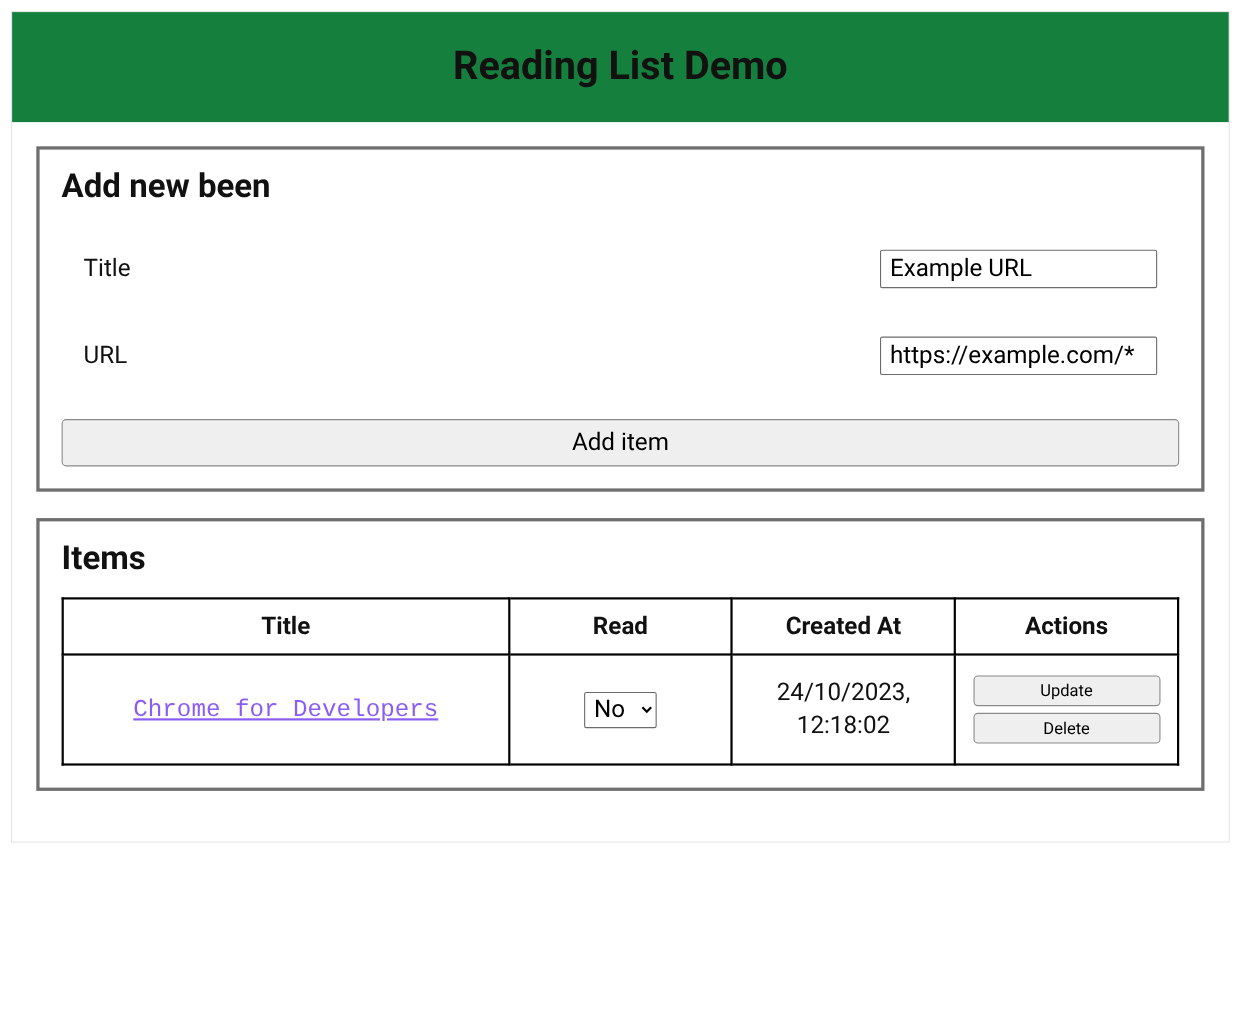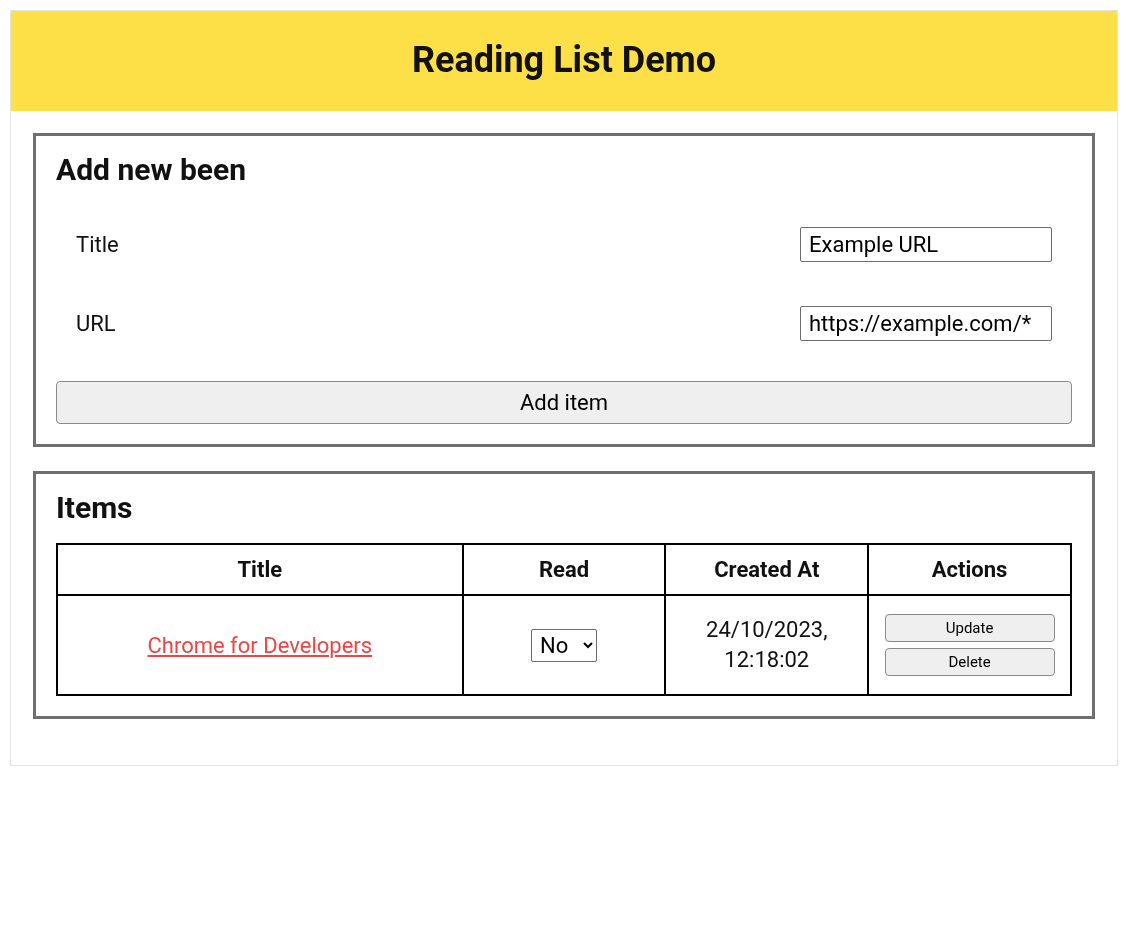--- a/index.html
+++ b/index.html
@@ -13,21 +13,21 @@
       color: #111;
       background: #fff;
     }
     .outer-wrap {
       width: 1108px;
       margin: 10px auto;
       border: 1px solid #e5e5e8;
       background: #fff;
     }
     .header-bar {
-      background: #fde047;
+      background: #15803d;
       padding: 28px 10px 30px;
       text-align: center;
     }
     .header-bar h1 {
       margin: 0;
       font-size: 36px;
       font-weight: 700;
     }
     .inner-content {
       padding: 22px;
@@ -98,22 +98,23 @@
       font-size: 22px;
     }
     table.data-table th {
       font-weight: 700;
     }
     .col-title  { width: 400px; }
     .col-read   { width: 200px; margin-left: 23px; }
     .col-created{ width: 200px; margin-left: 19px; }
     .col-actions{ width: 200px; }
     a.item-link {
-      color: #ef4444;
+      color: #8b5cf6;
       text-decoration: underline;
+      font-family: Liberation Mono, monospace;
     }
     .row-btn {
       display: block;
       width: 170px;
       margin: 6px auto;
       font-size: 15px;
       padding: 4px 0;
       background: #efefef;
       border: 1px solid #8a8a8a;
       border-radius: 4px;

